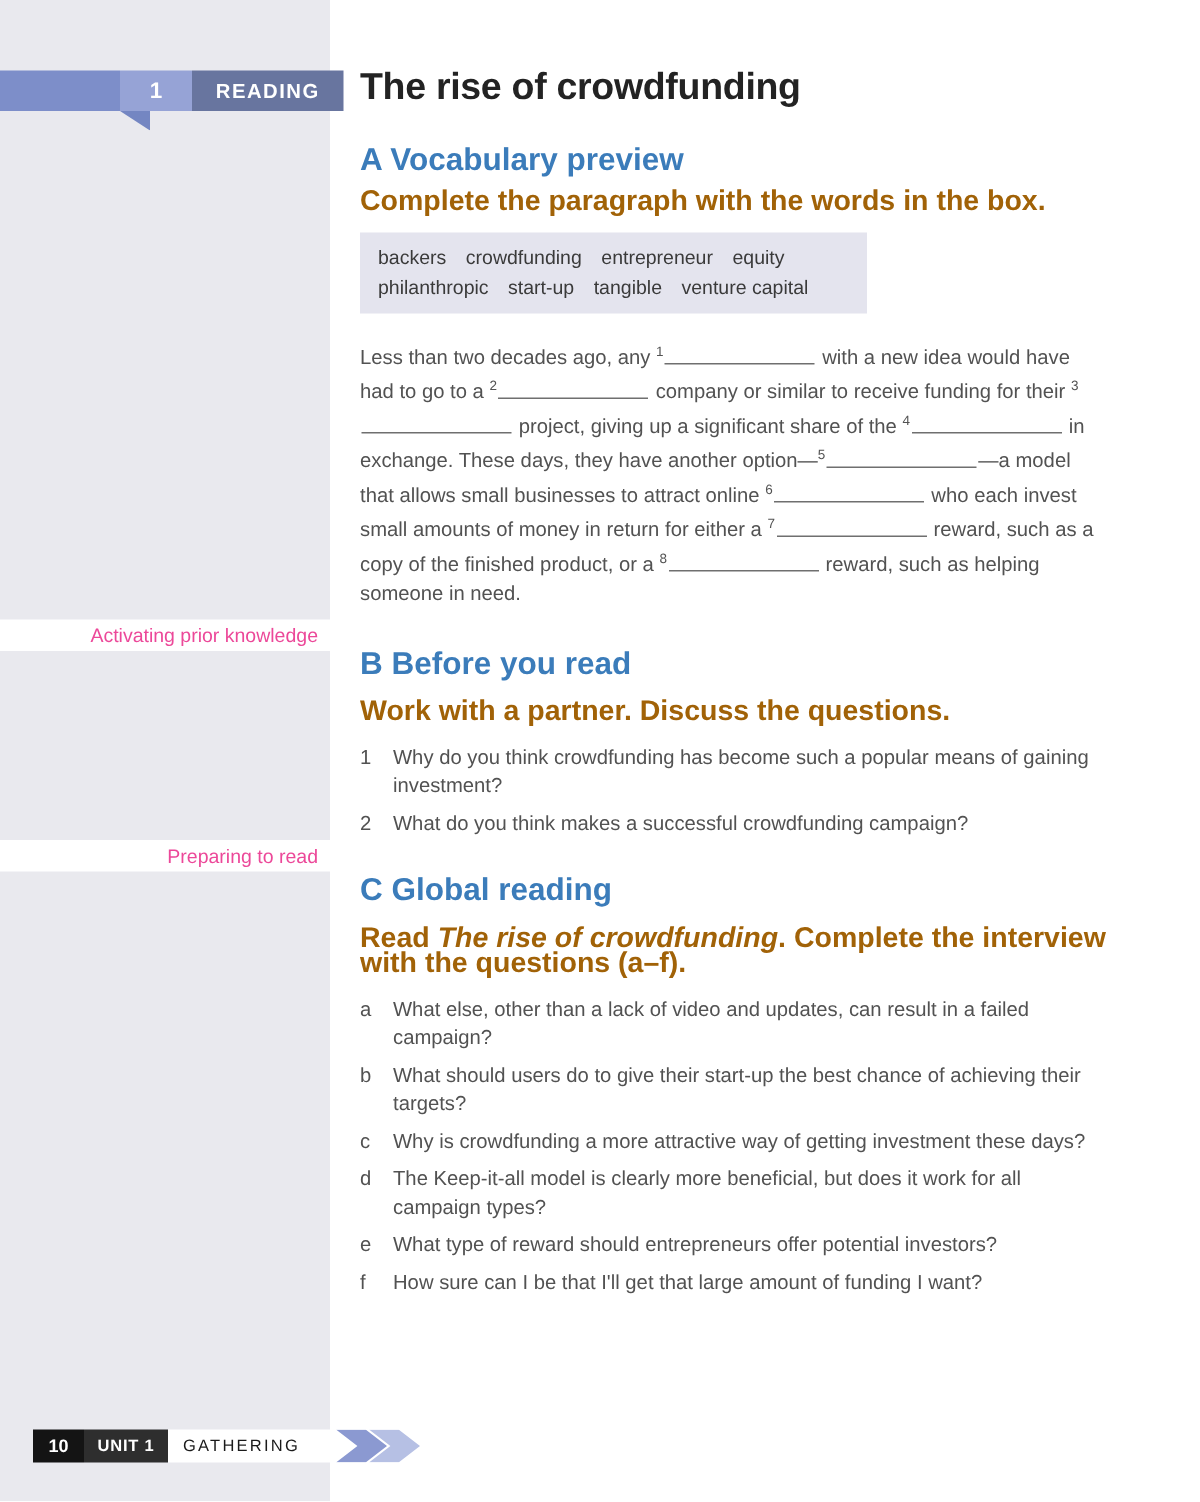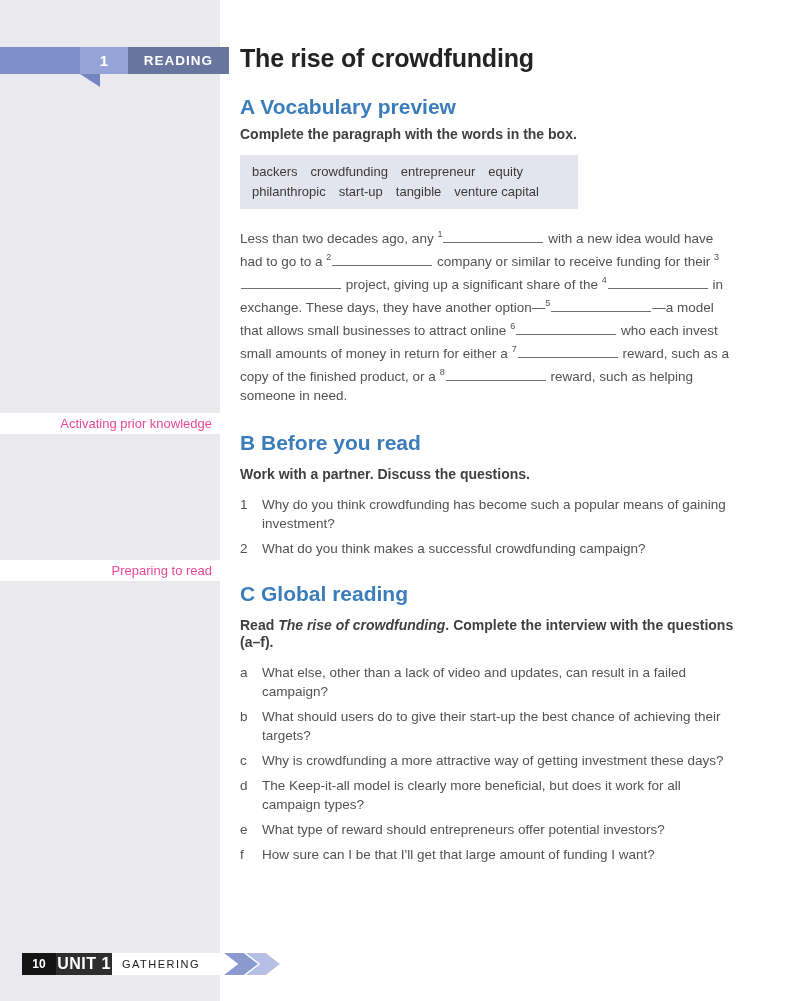--- a/index.html
+++ b/index.html
@@ -25,21 +25,21 @@
   .label-b { top:413px; }
   .label-c { top:560px; }
 
   
   .main { position:absolute; left:240px; top:0; width:505px; }
   .h1 { margin-top:44px; font-size:25px; line-height:28px; font-weight:700; color:#232323; letter-spacing:-0.2px; }
   .h2 { font-size:21px; line-height:20px; font-weight:700; color:#3b7cba; }
   .h2-a { margin-top:25px; }
   .h2-b { margin-top:27px; }
   .h2-c { margin-top:26px; }
-  .instruction { font-size:14px; line-height:17px; font-weight:700; color:#404040; }
+  .instruction { font-size:19px; line-height:17px; font-weight:700; color:#a16207; }
   .instr-a { margin-top:9px; }
   .instr { margin-top:13px; }
   .it { font-style:italic; }
 
   .word-box { margin-top:12px; width:338px; background:#e4e4ee; padding:8px 12px; }
   .word-row { display:flex; gap:13px; font-size:13px; line-height:18px; color:#3a3a3a; }
   .word-row + .word-row { margin-top:2px; }
   .word-row span { white-space:nowrap; }
 
   .para { margin-top:16px; width:492px; font-size:13.5px; line-height:19.5px; color:#525252; }
@@ -48,21 +48,21 @@
 
   .qlist { margin-top:12px; }
   .qitem { display:flex; gap:9px; margin-bottom:6px; width:500px; font-size:13.5px; line-height:19px; color:#525252; }
   .qnum { flex:none; width:13px; }
 
   
   .footer { position:absolute; left:0; top:953px; height:22px; width:800px; }
   .page-num { position:absolute; left:22px; top:0; width:34px; height:22px; background:#141414;
               color:#fff; font-weight:700; font-size:12px; text-align:center; line-height:22px; }
   .unit-box { position:absolute; left:56px; top:0; width:56px; height:22px; background:#2e2e2e;
-              color:#fff; font-weight:700; font-size:16px; letter-spacing:0.5px; text-align:center; line-height:22px; }
+              color:#fff; font-weight:700; font-size:11px; letter-spacing:0.5px; text-align:center; line-height:22px; }
   .gathering { position:absolute; left:112px; top:0; width:110px; height:22px; background:#ffffff;
                color:#1a1a1a; font-size:11px; letter-spacing:1.5px; line-height:22px; padding-left:10px; }
   .chevron { position:absolute; top:0; width:34px; height:22px;
              clip-path:polygon(0 0, 58% 0, 100% 50%, 58% 100%, 0 100%, 42% 50%); }
   .chevron-light { left:246px; background:#b6c0e4; }
   .chevron-dark { left:224px; background:#8b99d1; }
 </style>
 </head>
 <body>
 

